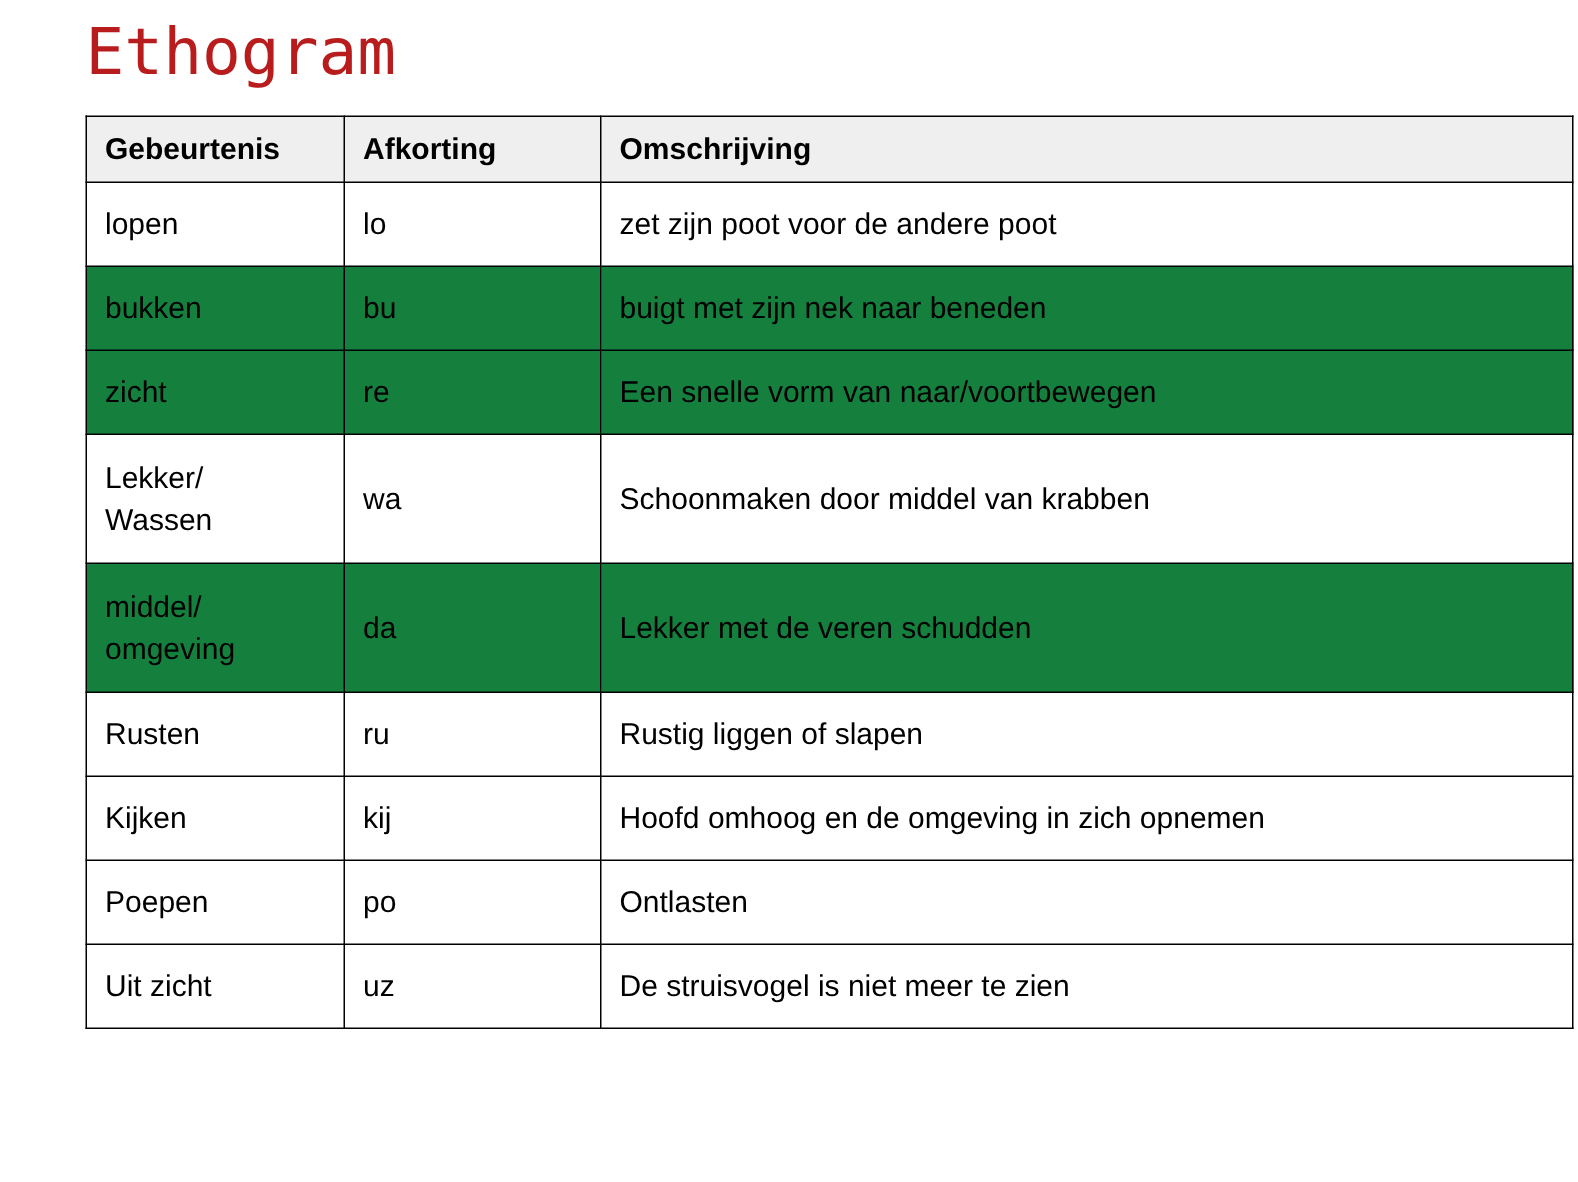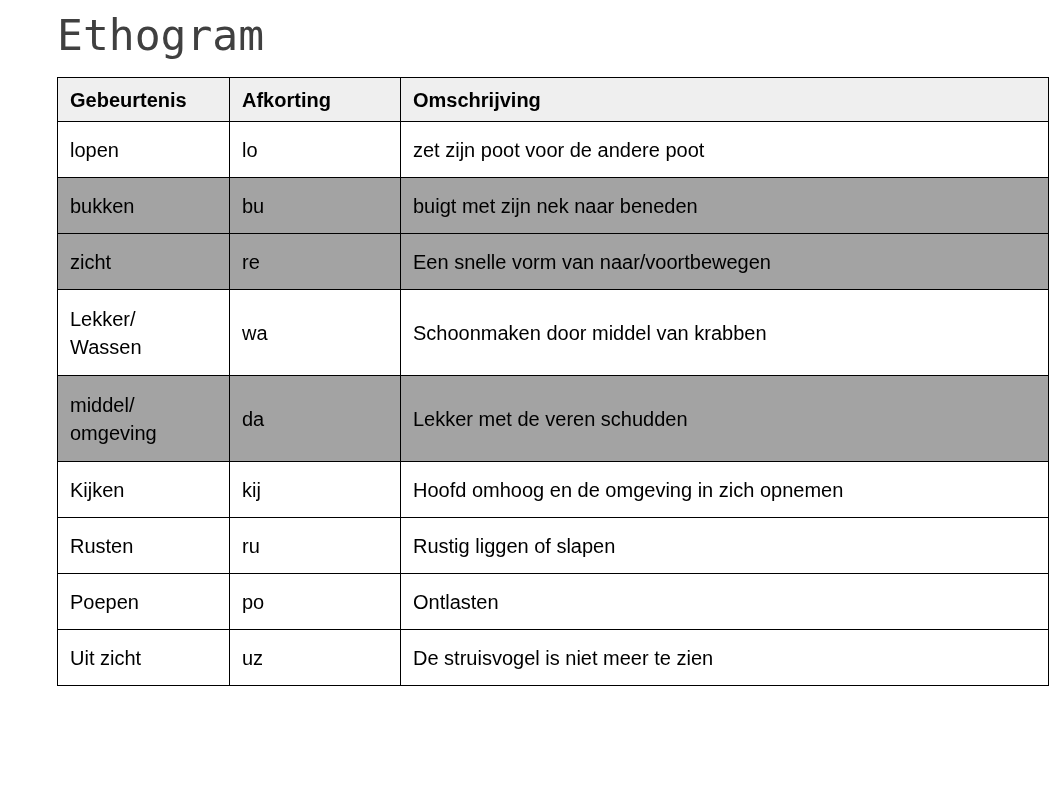--- a/index.html
+++ b/index.html
@@ -24,21 +24,21 @@
   }
 
   .slide-title {
     position: absolute;
     left: 57px;
     top: 6px;
     font-family: "DejaVu Sans Mono", "Liberation Mono", monospace;
     font-size: 43px;
     font-weight: 400;
     line-height: 58px;
-    color: #404040;
+    color: #b91c1c;
     letter-spacing: 0px;
     white-space: nowrap;
   }
 
   .table-wrap {
     position: absolute;
     left: 57px;
     top: 77px;
     width: 991px;
   }
@@ -71,21 +71,21 @@
     font-size: 20px;
     height: 44px;
   }
 
   table.etho tbody td {
     height: 56px;
     font-weight: 400;
   }
 
   table.etho tbody tr.shaded td {
-    background: #a3a3a3;
+    background: #15803d;
   }
 
   table.etho tbody tr.plain td {
     background: #ffffff;
   }
 
   table.etho tbody tr.tall td {
     height: 86px;
     vertical-align: middle;
   }
@@ -166,38 +166,38 @@
             </td>
             <td>
               <span class="cell-line">da</span>
             </td>
             <td>
               <span class="cell-line">Lekker met de veren schudden</span>
             </td>
           </tr>
           <tr class="plain">
             <td>
+              <span class="cell-line">Rusten</span>
+            </td>
+            <td>
+              <span class="cell-line">ru</span>
+            </td>
+            <td>
+              <span class="cell-line">Rustig liggen of slapen</span>
+            </td>
+          </tr>
+          <tr class="plain">
+            <td>
               <span class="cell-line">Kijken</span>
             </td>
             <td>
               <span class="cell-line">kij</span>
             </td>
             <td>
               <span class="cell-line">Hoofd omhoog en de omgeving in zich opnemen</span>
-            </td>
-          </tr>
-          <tr class="plain">
-            <td>
-              <span class="cell-line">Rusten</span>
-            </td>
-            <td>
-              <span class="cell-line">ru</span>
-            </td>
-            <td>
-              <span class="cell-line">Rustig liggen of slapen</span>
             </td>
           </tr>
           <tr class="plain">
             <td>
               <span class="cell-line">Poepen</span>
             </td>
             <td>
               <span class="cell-line">po</span>
             </td>
             <td>

